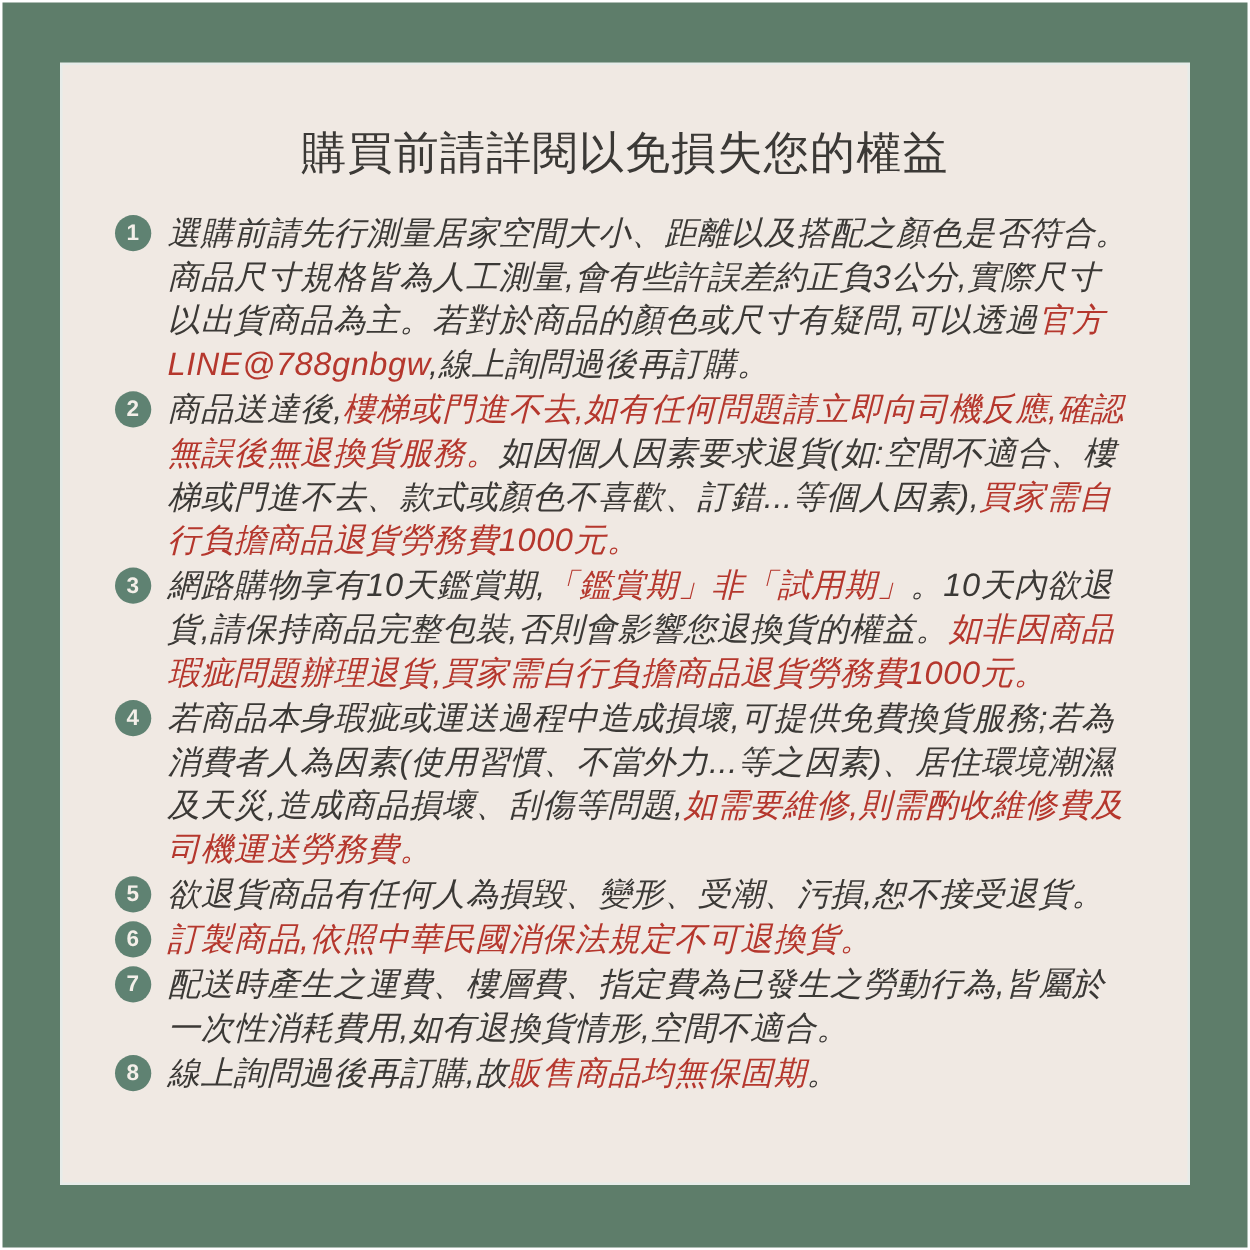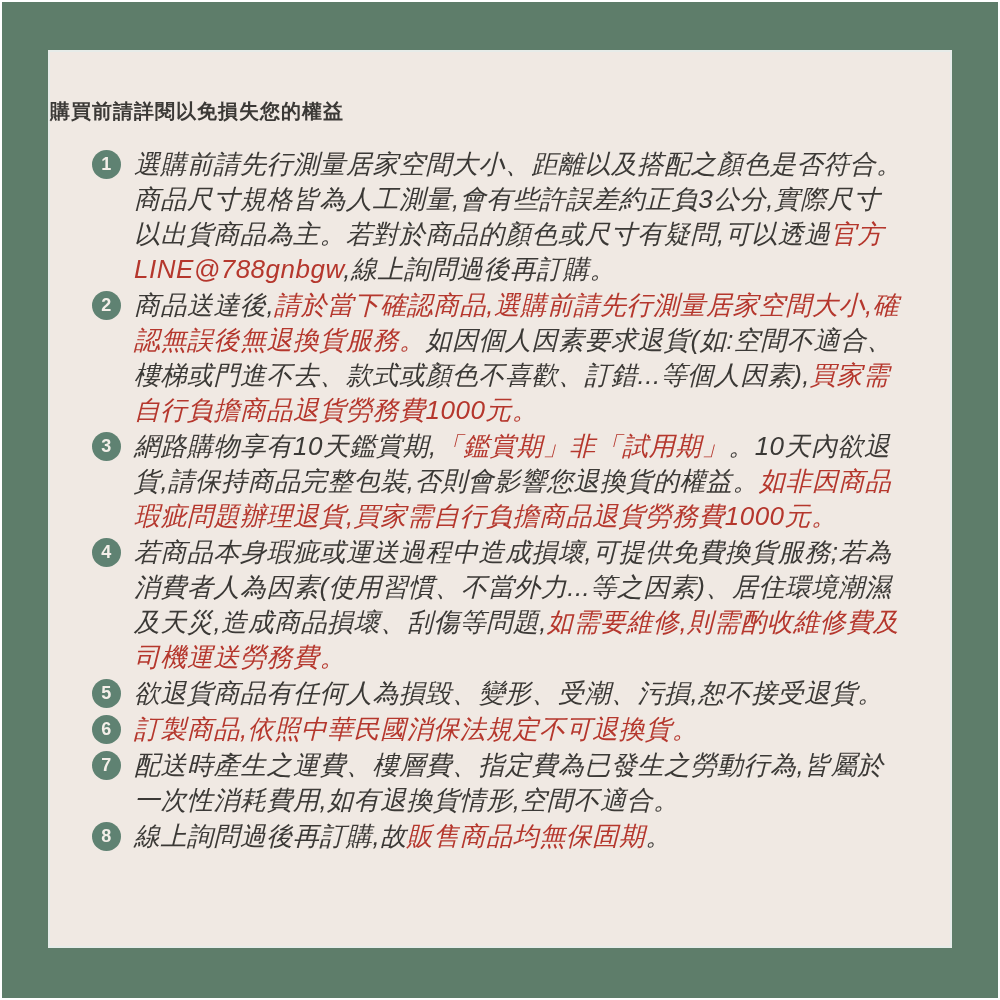--- a/index.html
+++ b/index.html
@@ -33,22 +33,23 @@
   .page-title{
     margin:0;
     text-align:center;
     font-size:45px;
     font-weight:bold;
     letter-spacing:3px;
     color:var(--text-dark);
   }
   .page-subtitle{
     margin:16px 0 0 0;
-    font-size:20px;
-    font-weight:bold;
+    text-align:center;
+    font-size:36px;
+    font-weight:normal;
     letter-spacing:1px;
     color:var(--text-dark);
   }
   .notice-list{
     list-style:none;
     margin:22px 0 0 0;
     padding:0 44px 0 42px;
   }
   .notice-item{
     display:flex;
@@ -83,21 +84,21 @@
 <div class="frame">
   <div class="panel">
     <h2 class="page-subtitle">購買前請詳閱以免損失您的權益</h2>
     <ol class="notice-list">
         <li class="notice-item">
           <span class="badge">1</span>
           <span class="item-text"><span>選購前請先行測量居家空間大小、距離以及搭配之顏色是否符合。商品尺寸規格皆為人工測量,會有些許誤差約正負3公分,實際尺寸以出貨商品為主。若對於商品的顏色或尺寸有疑問,可以透過</span><span class="red">官方LINE@788gnbgw</span><span>,線上詢問過後再訂購。</span></span>
         </li>
         <li class="notice-item">
           <span class="badge">2</span>
-          <span class="item-text"><span>商品送達後,</span><span class="red">請於當下確認商品,選購前請先行測量居家空間大小,確認無誤後無退換貨服務。</span><span>如因個人因素要求退貨(如:空間不適合、樓梯或門進不去、款式或顏色不喜歡、訂錯...等個人因素),</span><span class="red">買家需自行負擔商品退貨勞務費1000元。</span></span>
+          <span class="item-text"><span>商品送達後,</span><span class="red">樓梯或門進不去,如有任何問題請立即向司機反應,確認無誤後無退換貨服務。</span><span>如因個人因素要求退貨(如:空間不適合、樓梯或門進不去、款式或顏色不喜歡、訂錯...等個人因素),</span><span class="red">買家需自行負擔商品退貨勞務費1000元。</span></span>
         </li>
         <li class="notice-item">
           <span class="badge">3</span>
           <span class="item-text"><span>網路購物享有10天鑑賞期,</span><span class="red">「鑑賞期」非「試用期」</span><span>。10天內欲退貨,請保持商品完整包裝,否則會影響您退換貨的權益。</span><span class="red">如非因商品瑕疵問題辦理退貨,買家需自行負擔商品退貨勞務費1000元。</span></span>
         </li>
         <li class="notice-item">
           <span class="badge">4</span>
           <span class="item-text"><span>若商品本身瑕疵或運送過程中造成損壞,可提供免費換貨服務;若為消費者人為因素(使用習慣、不當外力...等之因素)、居住環境潮濕及天災,造成商品損壞、刮傷等問題,</span><span class="red">如需要維修,則需酌收維修費及司機運送勞務費。</span></span>
         </li>
         <li class="notice-item">

